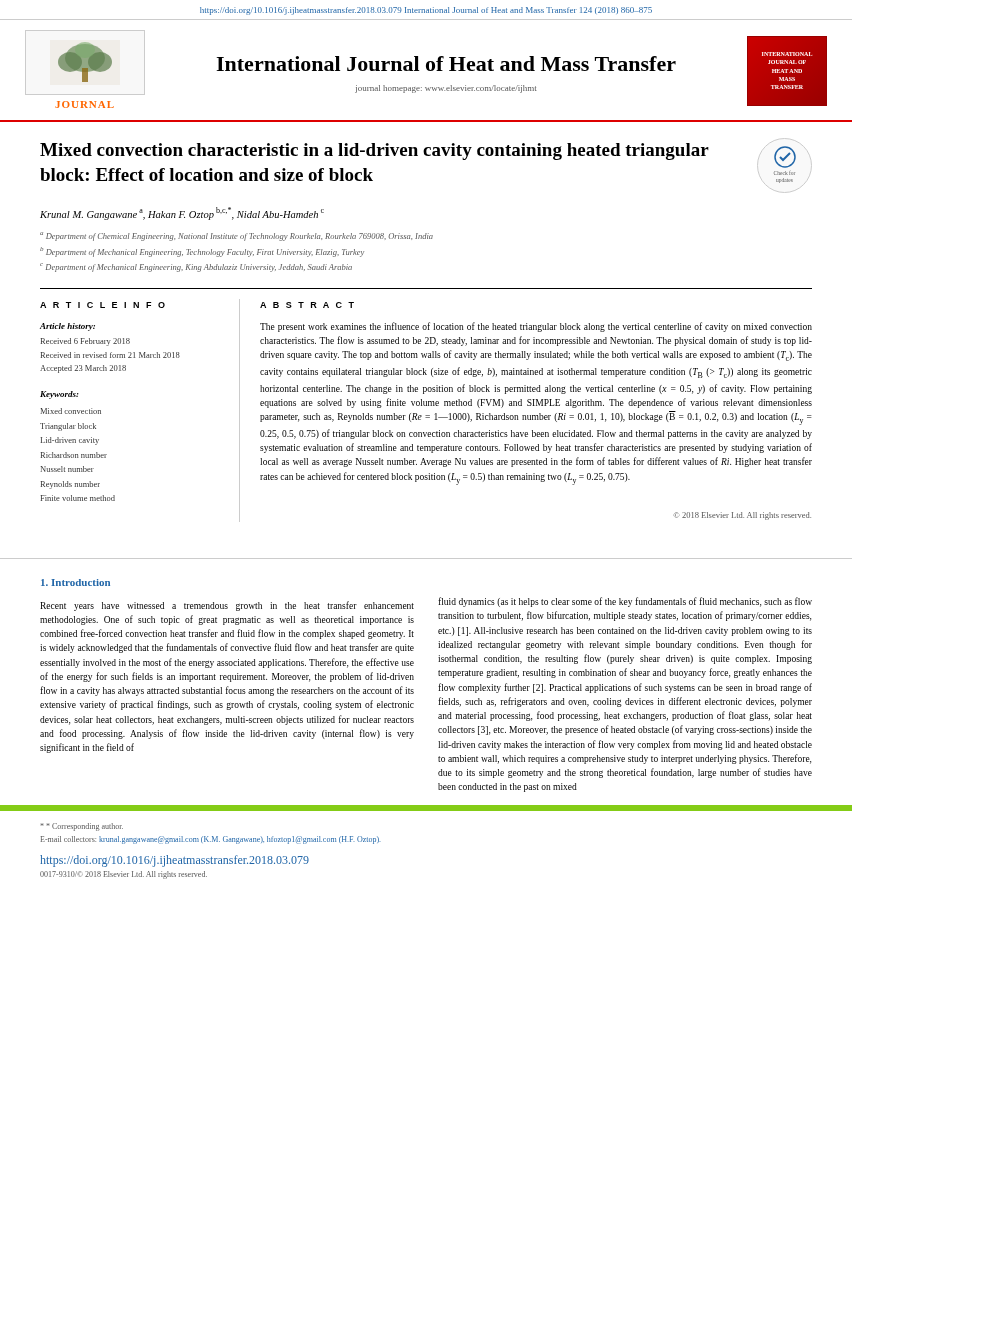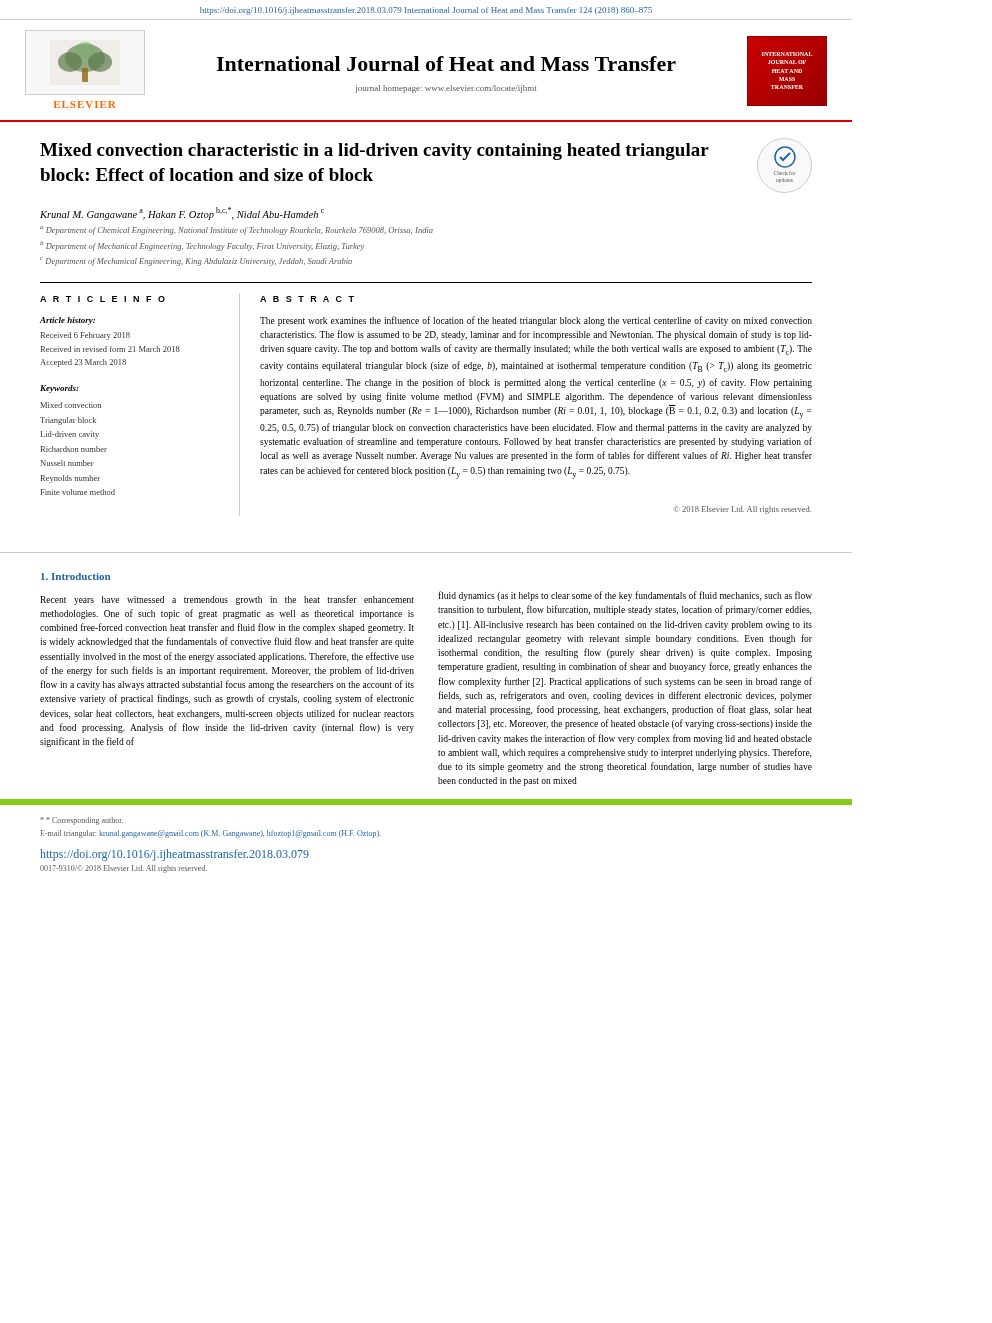--- a/index.html
+++ b/index.html
@@ -139,20 +139,21 @@
       font-size: 6px;
       text-align: center;
       color: #555;
       margin-left: 12px;
       flex-shrink: 0;
       line-height: 1.3;
       background: #f9f9f9;
     }
     .authors {
       font-size: 10.5px;
+      margin-bottom: 6px;
       color: #000;
       font-family: Liberation Serif, serif;
     }
     .author-name {
       color: #000;
       font-style: italic;
     }
     .author-sup {
       font-size: 8px;
       vertical-align: super;
@@ -318,21 +319,21 @@
         <svg class="tree-svg" viewBox="0 0 70 45">
 
           <rect x="0" y="0" width="70" height="45" fill="#f0ede8"></rect>
           <ellipse cx="35" cy="18" rx="20" ry="14" fill="#6a8a5a" opacity="0.7"></ellipse>
           <ellipse cx="20" cy="22" rx="12" ry="10" fill="#5a7a4a" opacity="0.7"></ellipse>
           <ellipse cx="50" cy="22" rx="12" ry="10" fill="#5a7a4a" opacity="0.7"></ellipse>
           <rect x="32" y="28" width="6" height="14" fill="#8b6914" opacity="0.8"></rect>
           <ellipse cx="35" cy="10" rx="10" ry="8" fill="#7aaa6a" opacity="0.6"></ellipse>
         </svg>
       </div>
-      <div class="elsevier-text">ELSEVIER</div>
+      <div class="elsevier-text">JOURNAL</div>
     </div>
 
     <div class="center-area">
       <div class="journal-title">International Journal of Heat and Mass Transfer</div>
       <div class="journal-homepage">journal homepage: www.elsevier.com/locate/ijhmt</div>
     </div>
 
     <div class="badge-area">
       <div class="journal-badge">
         <div style="font-size:6px; line-height:1.4; text-align:center;">
@@ -420,21 +421,21 @@
         <p>fluid dynamics (as it helps to clear some of the key fundamentals of fluid mechanics, such as flow transition to turbulent, flow bifurcation, multiple steady states, location of primary/corner eddies, etc.) [1]. All-inclusive research has been contained on the lid-driven cavity problem owing to its idealized rectangular geometry with relevant simple boundary conditions. Even though for isothermal condition, the resulting flow (purely shear driven) is quite complex. Imposing temperature gradient, resulting in combination of shear and buoyancy force, greatly enhances the flow complexity further [2]. Practical applications of such systems can be seen in broad range of fields, such as, refrigerators and oven, cooling devices in different electronic devices, polymer and material processing, food processing, heat exchangers, production of float glass, solar heat collectors [3], etc. Moreover, the presence of heated obstacle (of varying cross-sections) inside the lid-driven cavity makes the interaction of flow very complex from moving lid and heated obstacle to ambient wall, which requires a comprehensive study to interpret underlying physics. Therefore, due to its simple geometry and the strong theoretical foundation, large number of studies have been conducted in the past on mixed</p>
       </div>
     </div>
   </div>
 
   <div class="page-footer">
     <div class="footnote-text">
       <span class="footnote-star">*</span> <span>* Corresponding author.</span>
     </div>
     <div class="footnote-text">
-      <span>E-mail triangular:</span>
+      <span>E-mail collectors:</span>
       <span class="email-link" style="cursor:pointer;">krunal.gangawane@gmail.com (K.M. Gangawane), hfoztop1@gmail.com (H.F. Oztop).</span>
     </div>
     <div class="doi-footer" style="cursor:pointer;">
       <span>https://doi.org/10.1016/j.ijheatmasstransfer.2018.03.079</span>
     </div>
     <div class="rights-text">0017-9310/© 2018 Elsevier Ltd. All rights reserved.</div>
   </div>
 
 </div>
 

